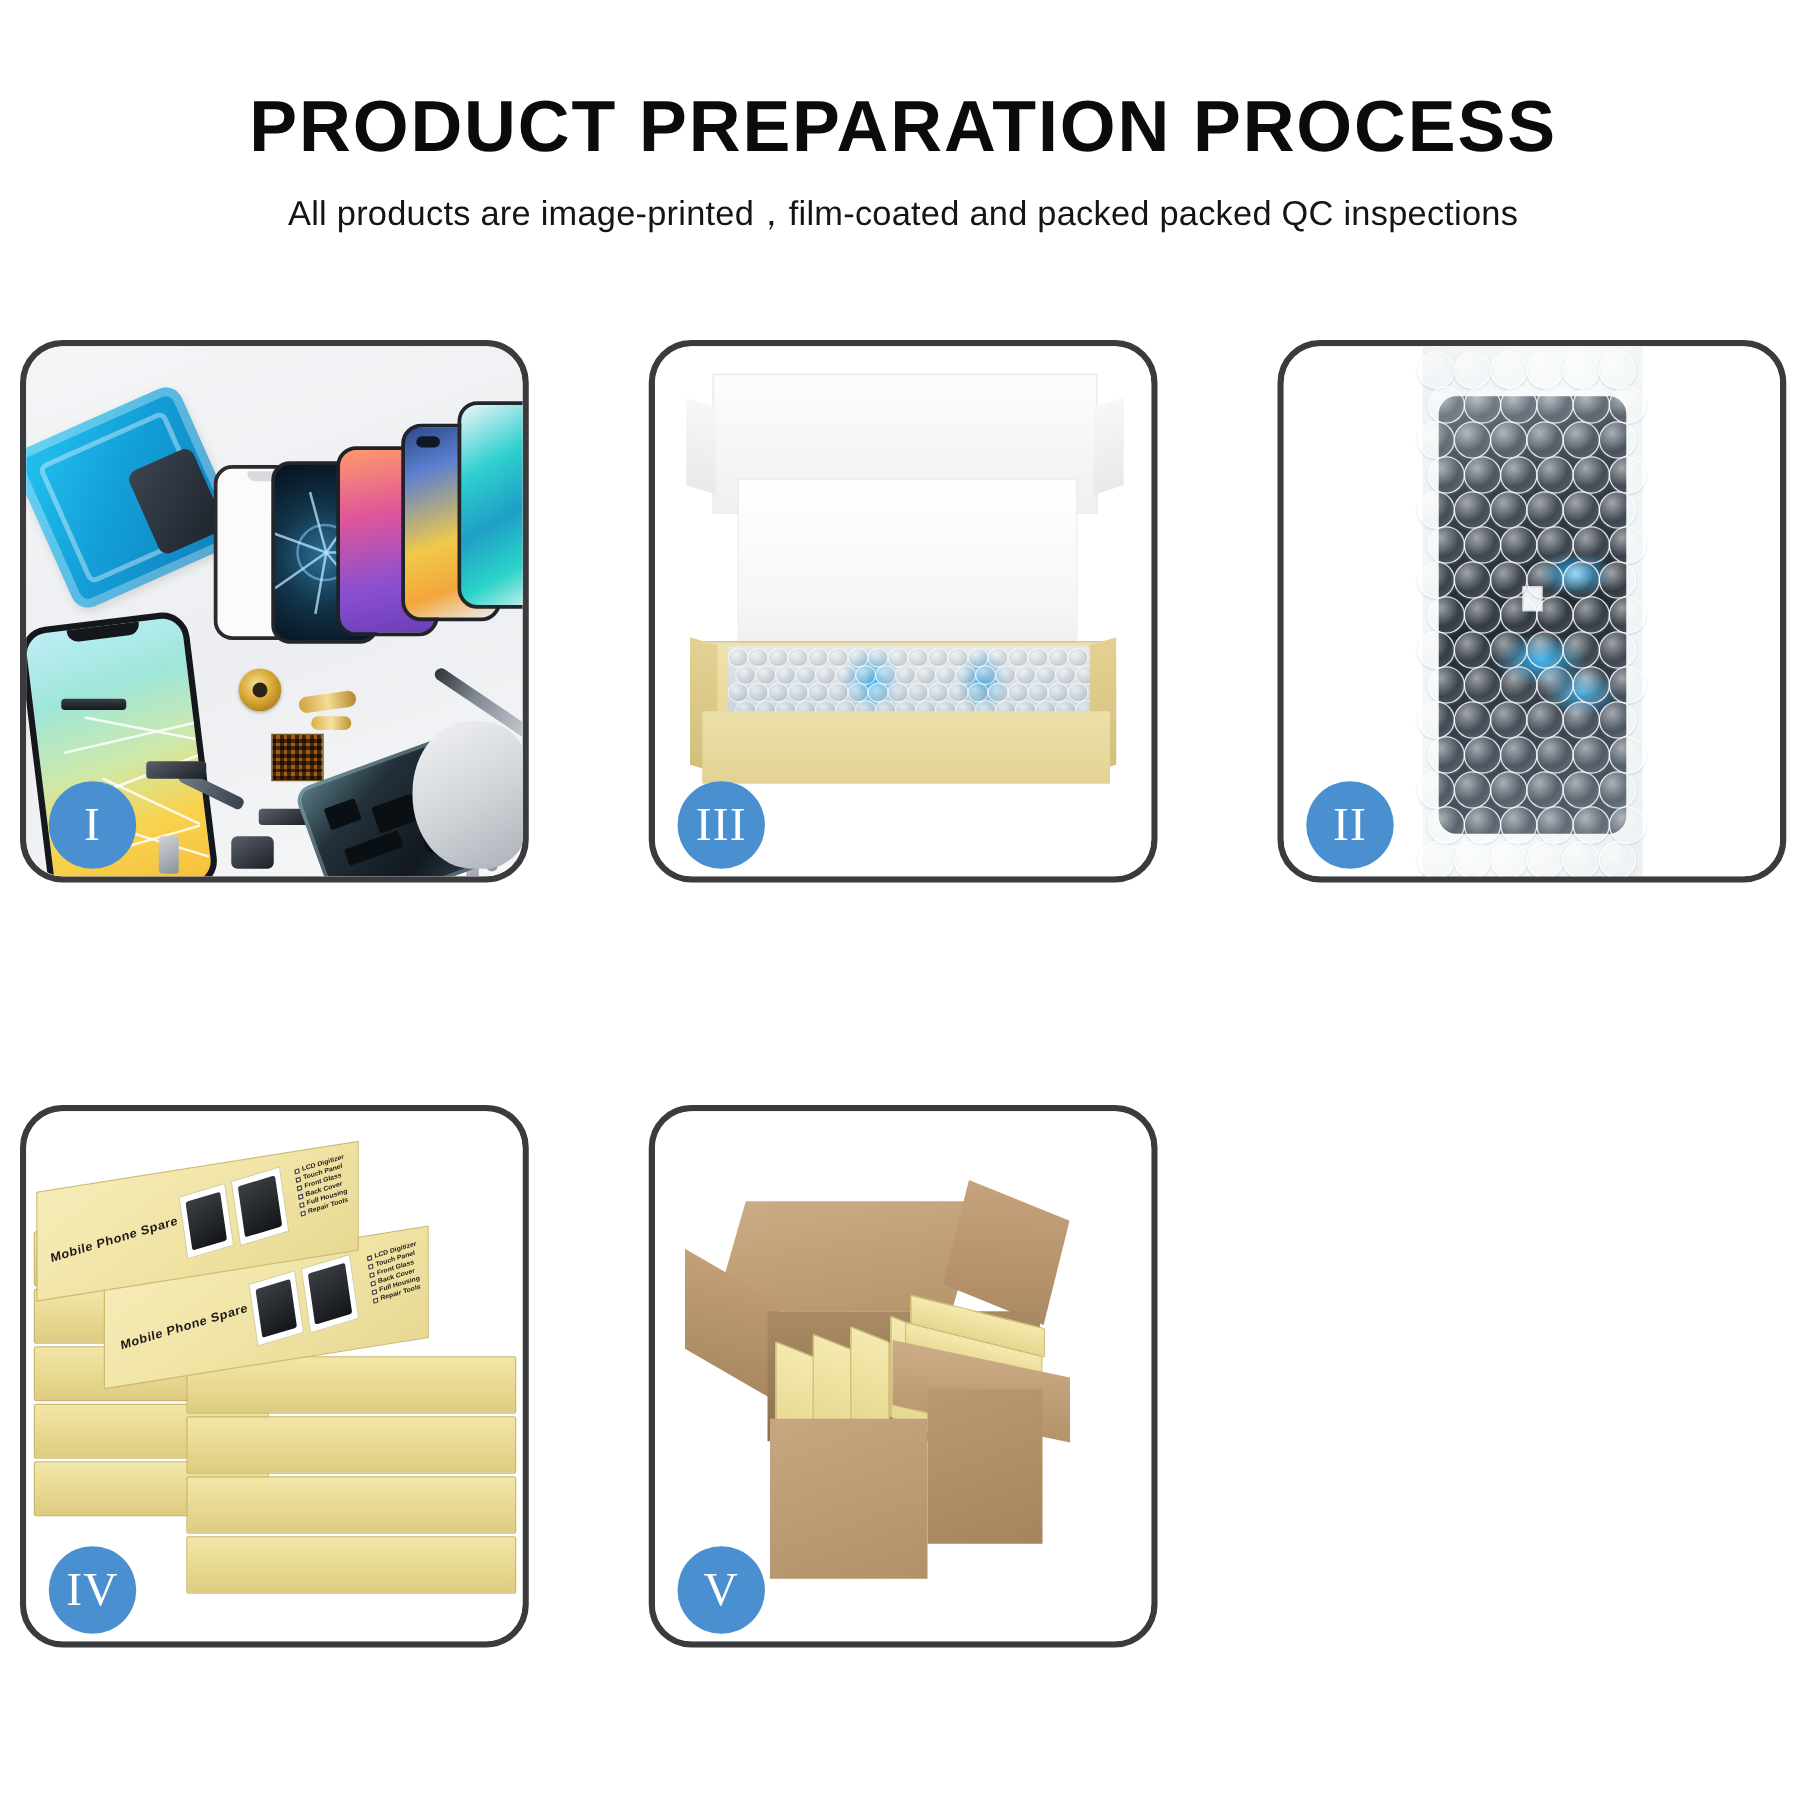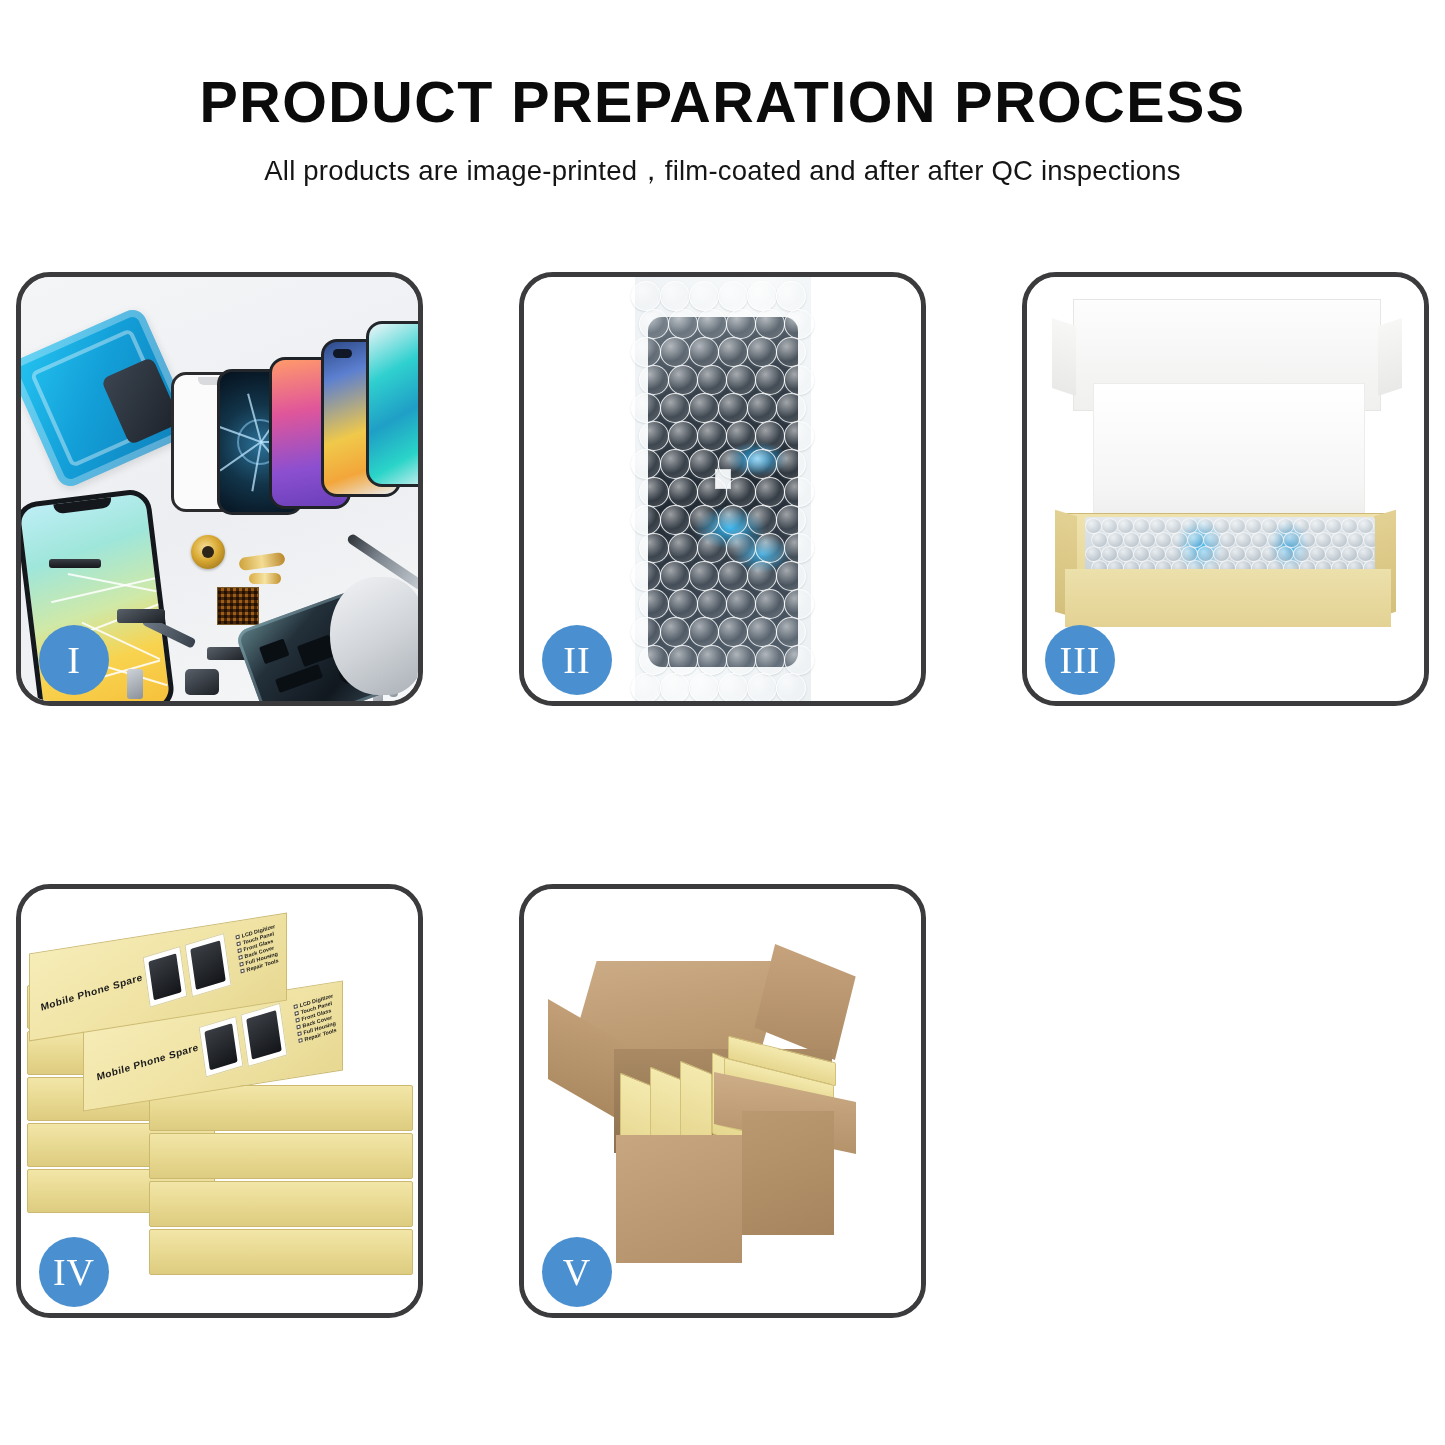--- a/index.html
+++ b/index.html
@@ -372,21 +372,21 @@
     background:linear-gradient(150deg,rgba(235,241,244,.9),rgba(214,224,230,.55));
     clip-path: polygon(12% 80%, 62% 0%, 100% 30%, 52% 100%);
     z-index:-1;
   }
 </style>
 </head>
 <body>
 
 <div class="header">
   <div class="title">PRODUCT PREPARATION PROCESS</div>
-  <div class="subtitle">All products are image-printed，film-coated and after after QC inspections</div>
+  <div class="subtitle">All products are image-printed，film-coated and packed packed QC inspections</div>
 </div>
 
 <div class="grid">
 
   <div class="panel">
     <div class="panel-inner p1">
       <div class="adh-frame"></div>
       <div class="adh-dark"></div>
 
       <div class="glassA"></div>
@@ -433,20 +433,110 @@
         <div class="lb-chip" style="left:18px;top:22px;width:26px;height:18px"></div>
         <div class="lb-chip" style="left:54px;top:34px;width:34px;height:22px"></div>
         <div class="lb-chip" style="left:22px;top:58px;width:46px;height:14px"></div>
         <div class="lb-chip" style="left:84px;top:66px;width:22px;height:22px;border-radius:50%"></div>
       </div>
 
       <div class="tweezer"></div>
       <div class="glove"></div>
     </div>
     <div class="badge">I</div>
+  </div>
+
+  <div class="panel">
+    <div class="panel-inner p3">
+      <div class="m-lid"></div>
+      <div class="m-back"></div>
+      <div class="m-base"></div>
+      <div class="m-flapL"></div>
+      <div class="m-flapR"></div>
+      <div class="m-foam">
+        <div class="m-foam-blue"></div>
+        <div class="m-foam-blue2"></div>
+        <div id="m-bubbles">
+            <div class="bub" style="left: 0px; top: 1px;"></div>
+            <div class="bub" style="left: 16px; top: 1px;"></div>
+            <div class="bub" style="left: 32px; top: 1px;"></div>
+            <div class="bub" style="left: 48px; top: 1px;"></div>
+            <div class="bub" style="left: 64px; top: 1px;"></div>
+            <div class="bub" style="left: 80px; top: 1px;"></div>
+            <div class="bub" style="left: 96px; top: 1px;"></div>
+            <div class="bub" style="left: 112px; top: 1px;"></div>
+            <div class="bub" style="left: 128px; top: 1px;"></div>
+            <div class="bub" style="left: 144px; top: 1px;"></div>
+            <div class="bub" style="left: 160px; top: 1px;"></div>
+            <div class="bub" style="left: 176px; top: 1px;"></div>
+            <div class="bub" style="left: 192px; top: 1px;"></div>
+            <div class="bub" style="left: 208px; top: 1px;"></div>
+            <div class="bub" style="left: 224px; top: 1px;"></div>
+            <div class="bub" style="left: 240px; top: 1px;"></div>
+            <div class="bub" style="left: 256px; top: 1px;"></div>
+            <div class="bub" style="left: 272px; top: 1px;"></div>
+            <div class="bub" style="left: 6px; top: 15px;"></div>
+            <div class="bub" style="left: 22px; top: 15px;"></div>
+            <div class="bub" style="left: 38px; top: 15px;"></div>
+            <div class="bub" style="left: 54px; top: 15px;"></div>
+            <div class="bub" style="left: 70px; top: 15px;"></div>
+            <div class="bub" style="left: 86px; top: 15px;"></div>
+            <div class="bub" style="left: 102px; top: 15px;"></div>
+            <div class="bub" style="left: 118px; top: 15px;"></div>
+            <div class="bub" style="left: 134px; top: 15px;"></div>
+            <div class="bub" style="left: 150px; top: 15px;"></div>
+            <div class="bub" style="left: 166px; top: 15px;"></div>
+            <div class="bub" style="left: 182px; top: 15px;"></div>
+            <div class="bub" style="left: 198px; top: 15px;"></div>
+            <div class="bub" style="left: 214px; top: 15px;"></div>
+            <div class="bub" style="left: 230px; top: 15px;"></div>
+            <div class="bub" style="left: 246px; top: 15px;"></div>
+            <div class="bub" style="left: 262px; top: 15px;"></div>
+            <div class="bub" style="left: 278px; top: 15px;"></div>
+            <div class="bub" style="left: 0px; top: 29px;"></div>
+            <div class="bub" style="left: 16px; top: 29px;"></div>
+            <div class="bub" style="left: 32px; top: 29px;"></div>
+            <div class="bub" style="left: 48px; top: 29px;"></div>
+            <div class="bub" style="left: 64px; top: 29px;"></div>
+            <div class="bub" style="left: 80px; top: 29px;"></div>
+            <div class="bub" style="left: 96px; top: 29px;"></div>
+            <div class="bub" style="left: 112px; top: 29px;"></div>
+            <div class="bub" style="left: 128px; top: 29px;"></div>
+            <div class="bub" style="left: 144px; top: 29px;"></div>
+            <div class="bub" style="left: 160px; top: 29px;"></div>
+            <div class="bub" style="left: 176px; top: 29px;"></div>
+            <div class="bub" style="left: 192px; top: 29px;"></div>
+            <div class="bub" style="left: 208px; top: 29px;"></div>
+            <div class="bub" style="left: 224px; top: 29px;"></div>
+            <div class="bub" style="left: 240px; top: 29px;"></div>
+            <div class="bub" style="left: 256px; top: 29px;"></div>
+            <div class="bub" style="left: 272px; top: 29px;"></div>
+            <div class="bub" style="left: 6px; top: 43px;"></div>
+            <div class="bub" style="left: 22px; top: 43px;"></div>
+            <div class="bub" style="left: 38px; top: 43px;"></div>
+            <div class="bub" style="left: 54px; top: 43px;"></div>
+            <div class="bub" style="left: 70px; top: 43px;"></div>
+            <div class="bub" style="left: 86px; top: 43px;"></div>
+            <div class="bub" style="left: 102px; top: 43px;"></div>
+            <div class="bub" style="left: 118px; top: 43px;"></div>
+            <div class="bub" style="left: 134px; top: 43px;"></div>
+            <div class="bub" style="left: 150px; top: 43px;"></div>
+            <div class="bub" style="left: 166px; top: 43px;"></div>
+            <div class="bub" style="left: 182px; top: 43px;"></div>
+            <div class="bub" style="left: 198px; top: 43px;"></div>
+            <div class="bub" style="left: 214px; top: 43px;"></div>
+            <div class="bub" style="left: 230px; top: 43px;"></div>
+            <div class="bub" style="left: 246px; top: 43px;"></div>
+            <div class="bub" style="left: 262px; top: 43px;"></div>
+            <div class="bub" style="left: 278px; top: 43px;"></div>
+          </div>
+      </div>
+      <div class="m-base-front"></div>
+    </div>
+    <div class="badge">III</div>
   </div>
 
   <div class="panel">
     <div class="panel-inner p2">
       <div class="bw-bag">
         <div class="bw-screen"></div>
         <div class="bw-blue1"></div>
         <div class="bw-blue2"></div>
         <div class="bw-blue3"></div>
         <div class="bw-label"></div>
@@ -541,110 +631,20 @@
             <div class="bubble" style="left: 83px; top: 396px; width: 30px; height: 30px;"></div>
             <div class="bubble" style="left: 112px; top: 396px; width: 30px; height: 30px;"></div>
             <div class="bubble" style="left: 141px; top: 396px; width: 30px; height: 30px;"></div>
           </div>
       </div>
     </div>
     <div class="badge">II</div>
   </div>
 
   <div class="panel">
-    <div class="panel-inner p3">
-      <div class="m-lid"></div>
-      <div class="m-back"></div>
-      <div class="m-base"></div>
-      <div class="m-flapL"></div>
-      <div class="m-flapR"></div>
-      <div class="m-foam">
-        <div class="m-foam-blue"></div>
-        <div class="m-foam-blue2"></div>
-        <div id="m-bubbles">
-            <div class="bub" style="left: 0px; top: 1px;"></div>
-            <div class="bub" style="left: 16px; top: 1px;"></div>
-            <div class="bub" style="left: 32px; top: 1px;"></div>
-            <div class="bub" style="left: 48px; top: 1px;"></div>
-            <div class="bub" style="left: 64px; top: 1px;"></div>
-            <div class="bub" style="left: 80px; top: 1px;"></div>
-            <div class="bub" style="left: 96px; top: 1px;"></div>
-            <div class="bub" style="left: 112px; top: 1px;"></div>
-            <div class="bub" style="left: 128px; top: 1px;"></div>
-            <div class="bub" style="left: 144px; top: 1px;"></div>
-            <div class="bub" style="left: 160px; top: 1px;"></div>
-            <div class="bub" style="left: 176px; top: 1px;"></div>
-            <div class="bub" style="left: 192px; top: 1px;"></div>
-            <div class="bub" style="left: 208px; top: 1px;"></div>
-            <div class="bub" style="left: 224px; top: 1px;"></div>
-            <div class="bub" style="left: 240px; top: 1px;"></div>
-            <div class="bub" style="left: 256px; top: 1px;"></div>
-            <div class="bub" style="left: 272px; top: 1px;"></div>
-            <div class="bub" style="left: 6px; top: 15px;"></div>
-            <div class="bub" style="left: 22px; top: 15px;"></div>
-            <div class="bub" style="left: 38px; top: 15px;"></div>
-            <div class="bub" style="left: 54px; top: 15px;"></div>
-            <div class="bub" style="left: 70px; top: 15px;"></div>
-            <div class="bub" style="left: 86px; top: 15px;"></div>
-            <div class="bub" style="left: 102px; top: 15px;"></div>
-            <div class="bub" style="left: 118px; top: 15px;"></div>
-            <div class="bub" style="left: 134px; top: 15px;"></div>
-            <div class="bub" style="left: 150px; top: 15px;"></div>
-            <div class="bub" style="left: 166px; top: 15px;"></div>
-            <div class="bub" style="left: 182px; top: 15px;"></div>
-            <div class="bub" style="left: 198px; top: 15px;"></div>
-            <div class="bub" style="left: 214px; top: 15px;"></div>
-            <div class="bub" style="left: 230px; top: 15px;"></div>
-            <div class="bub" style="left: 246px; top: 15px;"></div>
-            <div class="bub" style="left: 262px; top: 15px;"></div>
-            <div class="bub" style="left: 278px; top: 15px;"></div>
-            <div class="bub" style="left: 0px; top: 29px;"></div>
-            <div class="bub" style="left: 16px; top: 29px;"></div>
-            <div class="bub" style="left: 32px; top: 29px;"></div>
-            <div class="bub" style="left: 48px; top: 29px;"></div>
-            <div class="bub" style="left: 64px; top: 29px;"></div>
-            <div class="bub" style="left: 80px; top: 29px;"></div>
-            <div class="bub" style="left: 96px; top: 29px;"></div>
-            <div class="bub" style="left: 112px; top: 29px;"></div>
-            <div class="bub" style="left: 128px; top: 29px;"></div>
-            <div class="bub" style="left: 144px; top: 29px;"></div>
-            <div class="bub" style="left: 160px; top: 29px;"></div>
-            <div class="bub" style="left: 176px; top: 29px;"></div>
-            <div class="bub" style="left: 192px; top: 29px;"></div>
-            <div class="bub" style="left: 208px; top: 29px;"></div>
-            <div class="bub" style="left: 224px; top: 29px;"></div>
-            <div class="bub" style="left: 240px; top: 29px;"></div>
-            <div class="bub" style="left: 256px; top: 29px;"></div>
-            <div class="bub" style="left: 272px; top: 29px;"></div>
-            <div class="bub" style="left: 6px; top: 43px;"></div>
-            <div class="bub" style="left: 22px; top: 43px;"></div>
-            <div class="bub" style="left: 38px; top: 43px;"></div>
-            <div class="bub" style="left: 54px; top: 43px;"></div>
-            <div class="bub" style="left: 70px; top: 43px;"></div>
-            <div class="bub" style="left: 86px; top: 43px;"></div>
-            <div class="bub" style="left: 102px; top: 43px;"></div>
-            <div class="bub" style="left: 118px; top: 43px;"></div>
-            <div class="bub" style="left: 134px; top: 43px;"></div>
-            <div class="bub" style="left: 150px; top: 43px;"></div>
-            <div class="bub" style="left: 166px; top: 43px;"></div>
-            <div class="bub" style="left: 182px; top: 43px;"></div>
-            <div class="bub" style="left: 198px; top: 43px;"></div>
-            <div class="bub" style="left: 214px; top: 43px;"></div>
-            <div class="bub" style="left: 230px; top: 43px;"></div>
-            <div class="bub" style="left: 246px; top: 43px;"></div>
-            <div class="bub" style="left: 262px; top: 43px;"></div>
-            <div class="bub" style="left: 278px; top: 43px;"></div>
-          </div>
-      </div>
-      <div class="m-base-front"></div>
-    </div>
-    <div class="badge">III</div>
-  </div>
-
-  <div class="panel">
     <div class="panel-inner p4">
       <div class="stack">
 
         <div class="sbox" style="left:6px;top:96px;width:188px;height:44px"></div>
         <div class="sbox" style="left:6px;top:142px;width:188px;height:44px"></div>
         <div class="sbox" style="left:6px;top:188px;width:188px;height:44px"></div>
         <div class="sbox" style="left:6px;top:234px;width:188px;height:44px"></div>
         <div class="sbox" style="left:6px;top:280px;width:188px;height:44px"></div>
 
         <div class="sbox" style="left:128px;top:196px;width:264px;height:46px"></div>

